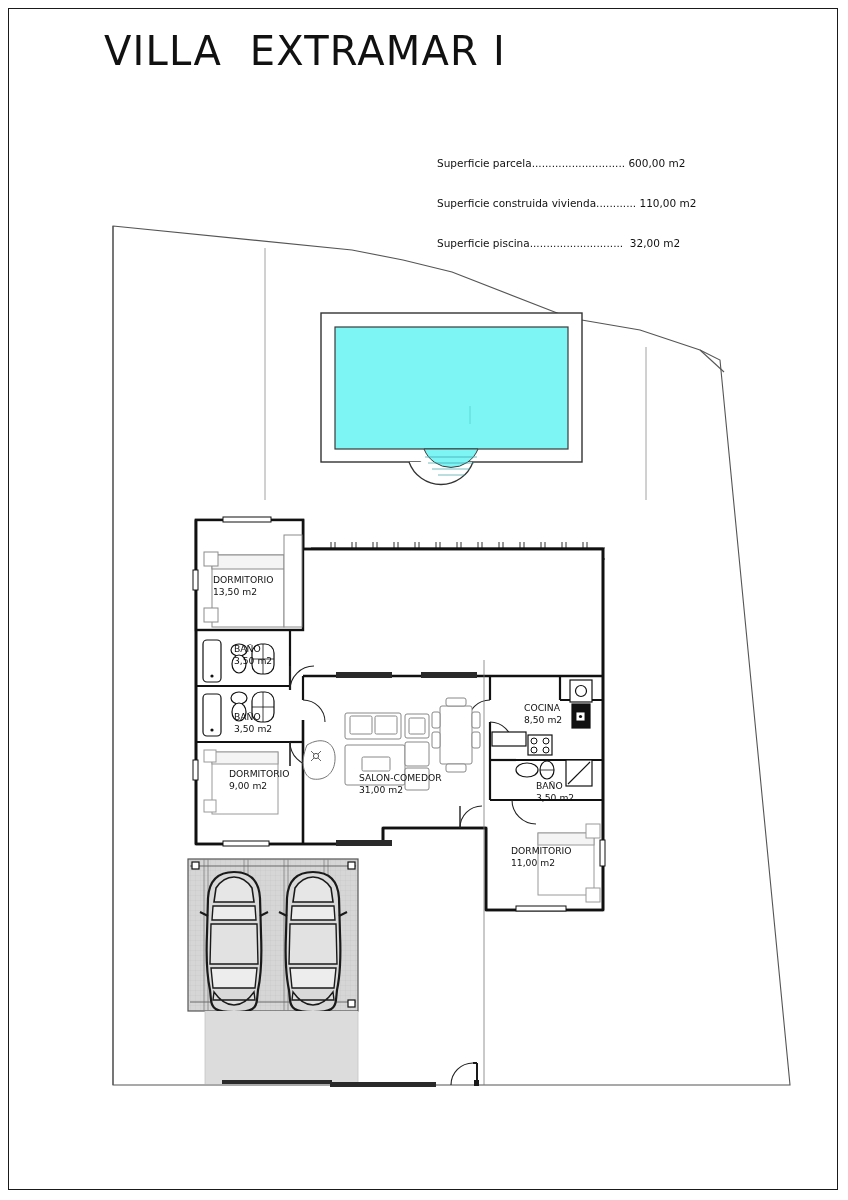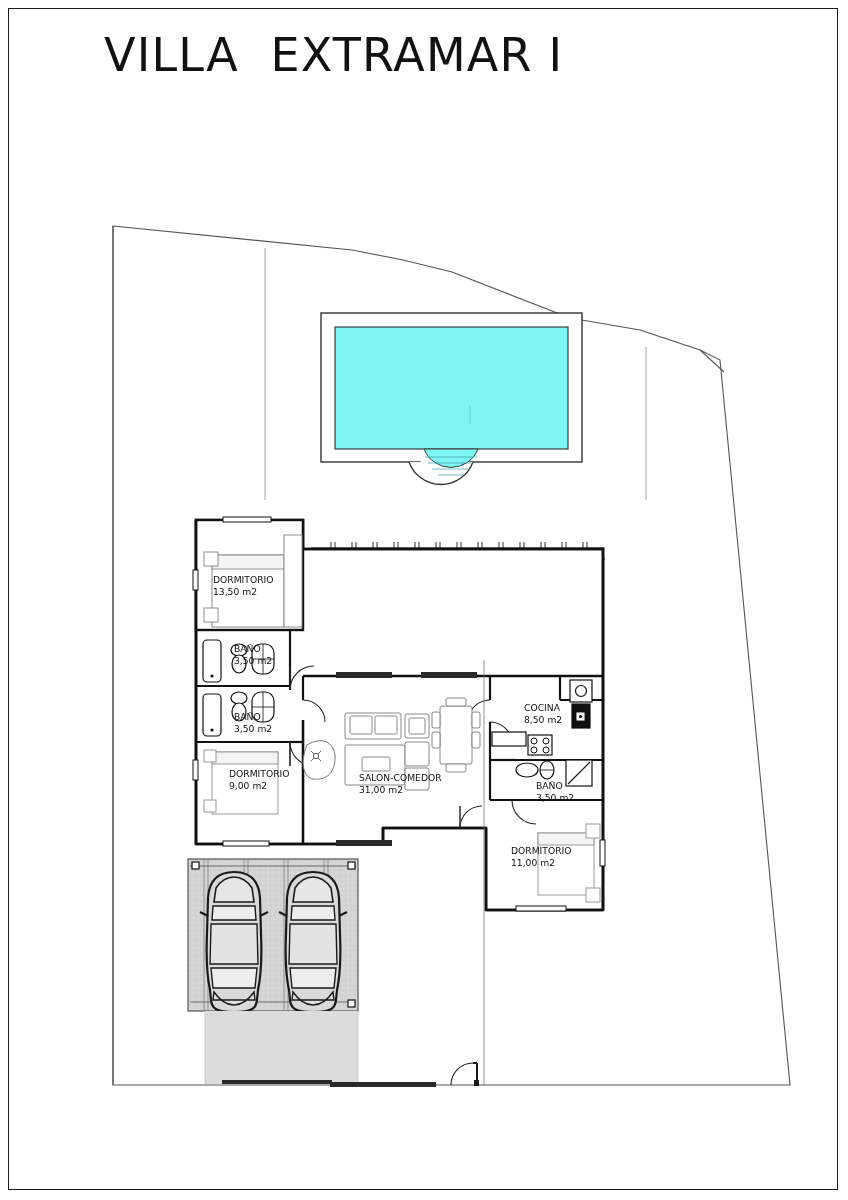--- a/index.html
+++ b/index.html
@@ -27,21 +27,21 @@
     width: 830px;
     height: 1182px;
     border: 1px solid #1a1a1a;
     box-sizing: border-box;
     pointer-events: none;
   }
   #title-block {
     position: absolute;
     left: 104px;
     top: 28px;
-    font-size: 46px;
+    font-size: 40px;
     letter-spacing: 1.2px;
     color: #111111;
     font-weight: 400;
     white-space: pre;
     font-family: "DejaVu Sans", "Liberation Sans", sans-serif;
   }
   #surface-block {
     position: absolute;
     left: 437px;
     top: 131px;
@@ -68,20 +68,25 @@
 </style>
 </head>
 <body>
 
 <div id="plan-root">
 
   <div class="page-border"></div>
 
   <div id="title-block">VILLA  EXTRAMAR I</div>
 
+  <div id="surface-block">
+    <span class="surface-row">Superficie parcela............................ 600,00 m2</span>
+    <span class="surface-row">Superficie construida vivienda............ 110,00 m2</span>
+    <span class="surface-row">Superficie piscina............................  32,00 m2</span>
+  </div>
 
   <svg id="plan-svg" width="848" height="1200" viewBox="0 0 848 1200">
     <defs>
       <pattern id="hatch-terrace" width="6" height="6" patternUnits="userSpaceOnUse">
         <rect width="6" height="6" fill="#d4d4d4"></rect>
         <line x1="0" y1="0" x2="0" y2="6" stroke="#c2c2c2" stroke-width="0.5"></line>
       </pattern>
       <pattern id="hatch-carport" width="5" height="5" patternUnits="userSpaceOnUse">
         <rect width="5" height="5" fill="#d6d6d6"></rect>
         <line x1="0" y1="0" x2="5" y2="0" stroke="#bdbdbd" stroke-width="0.4"></line>

